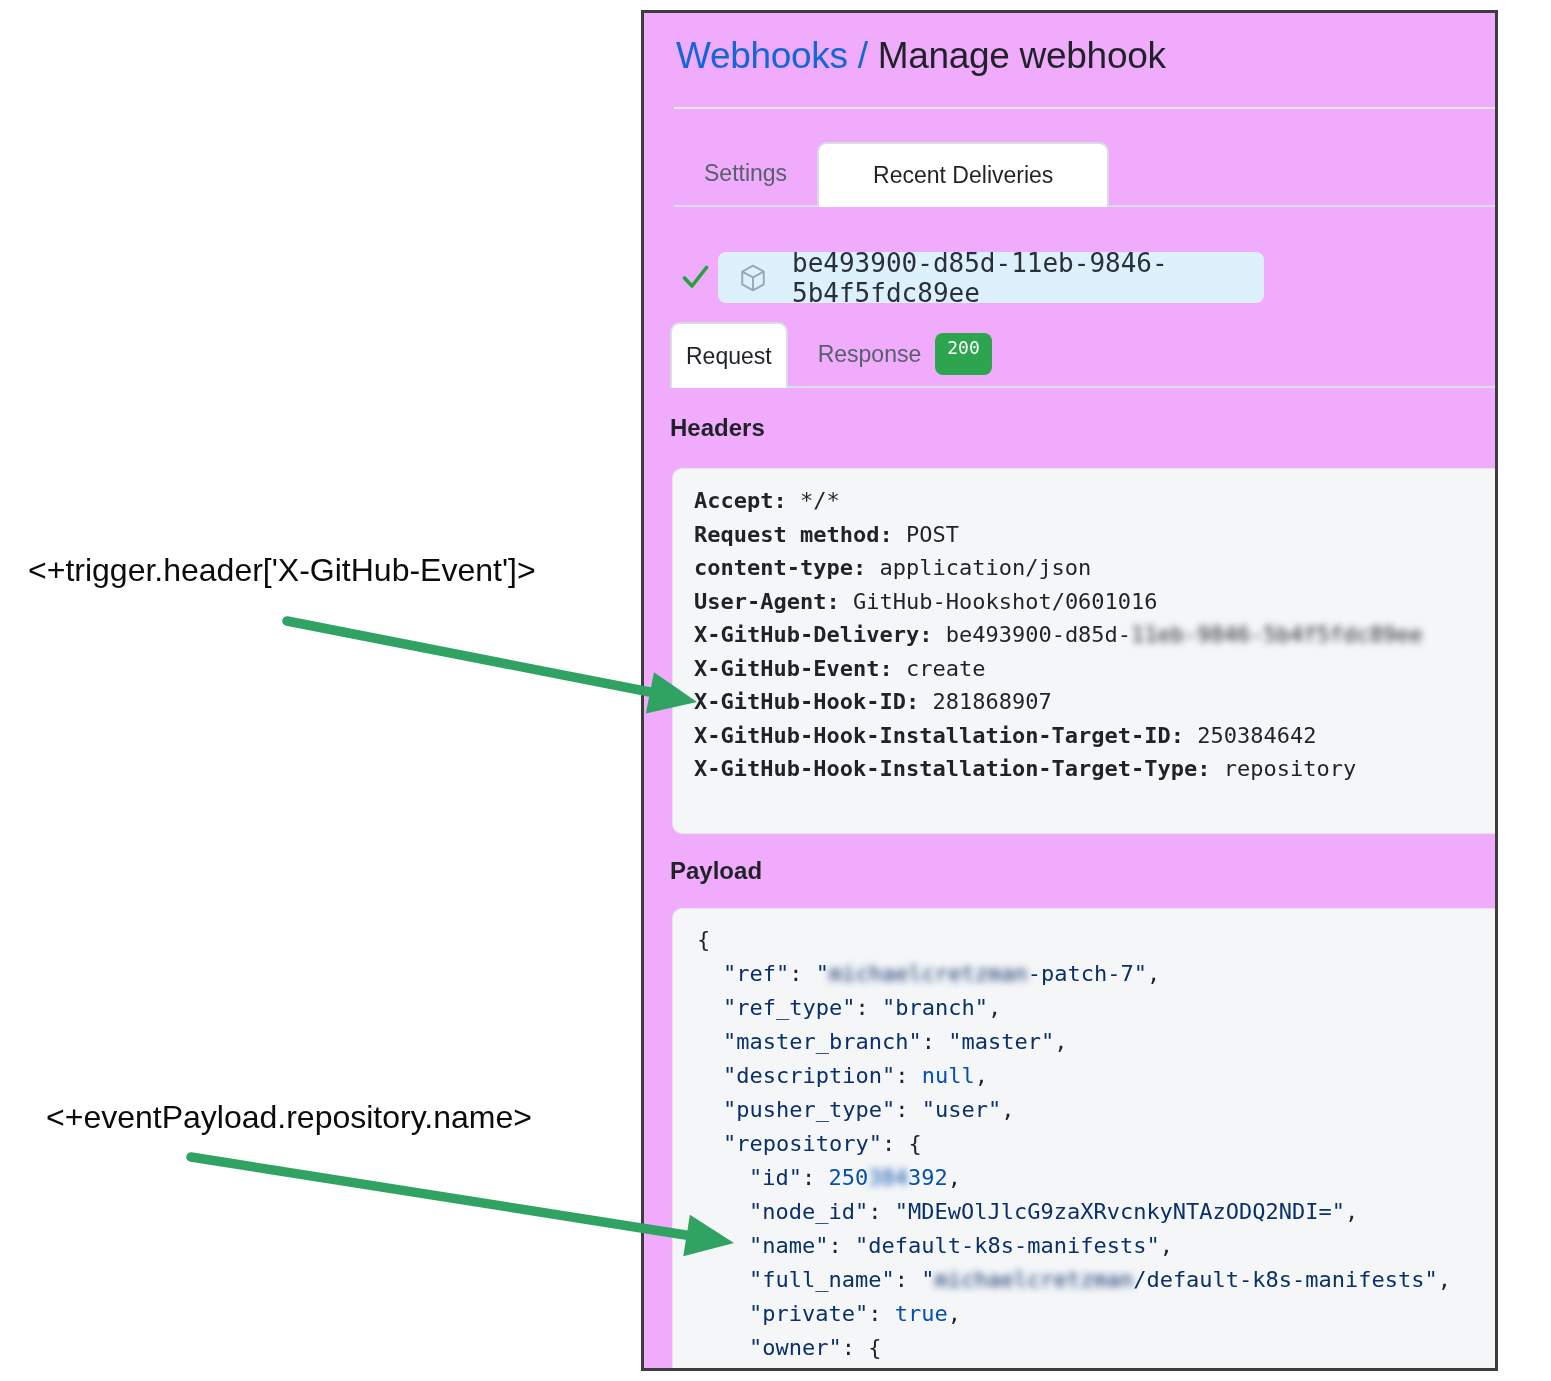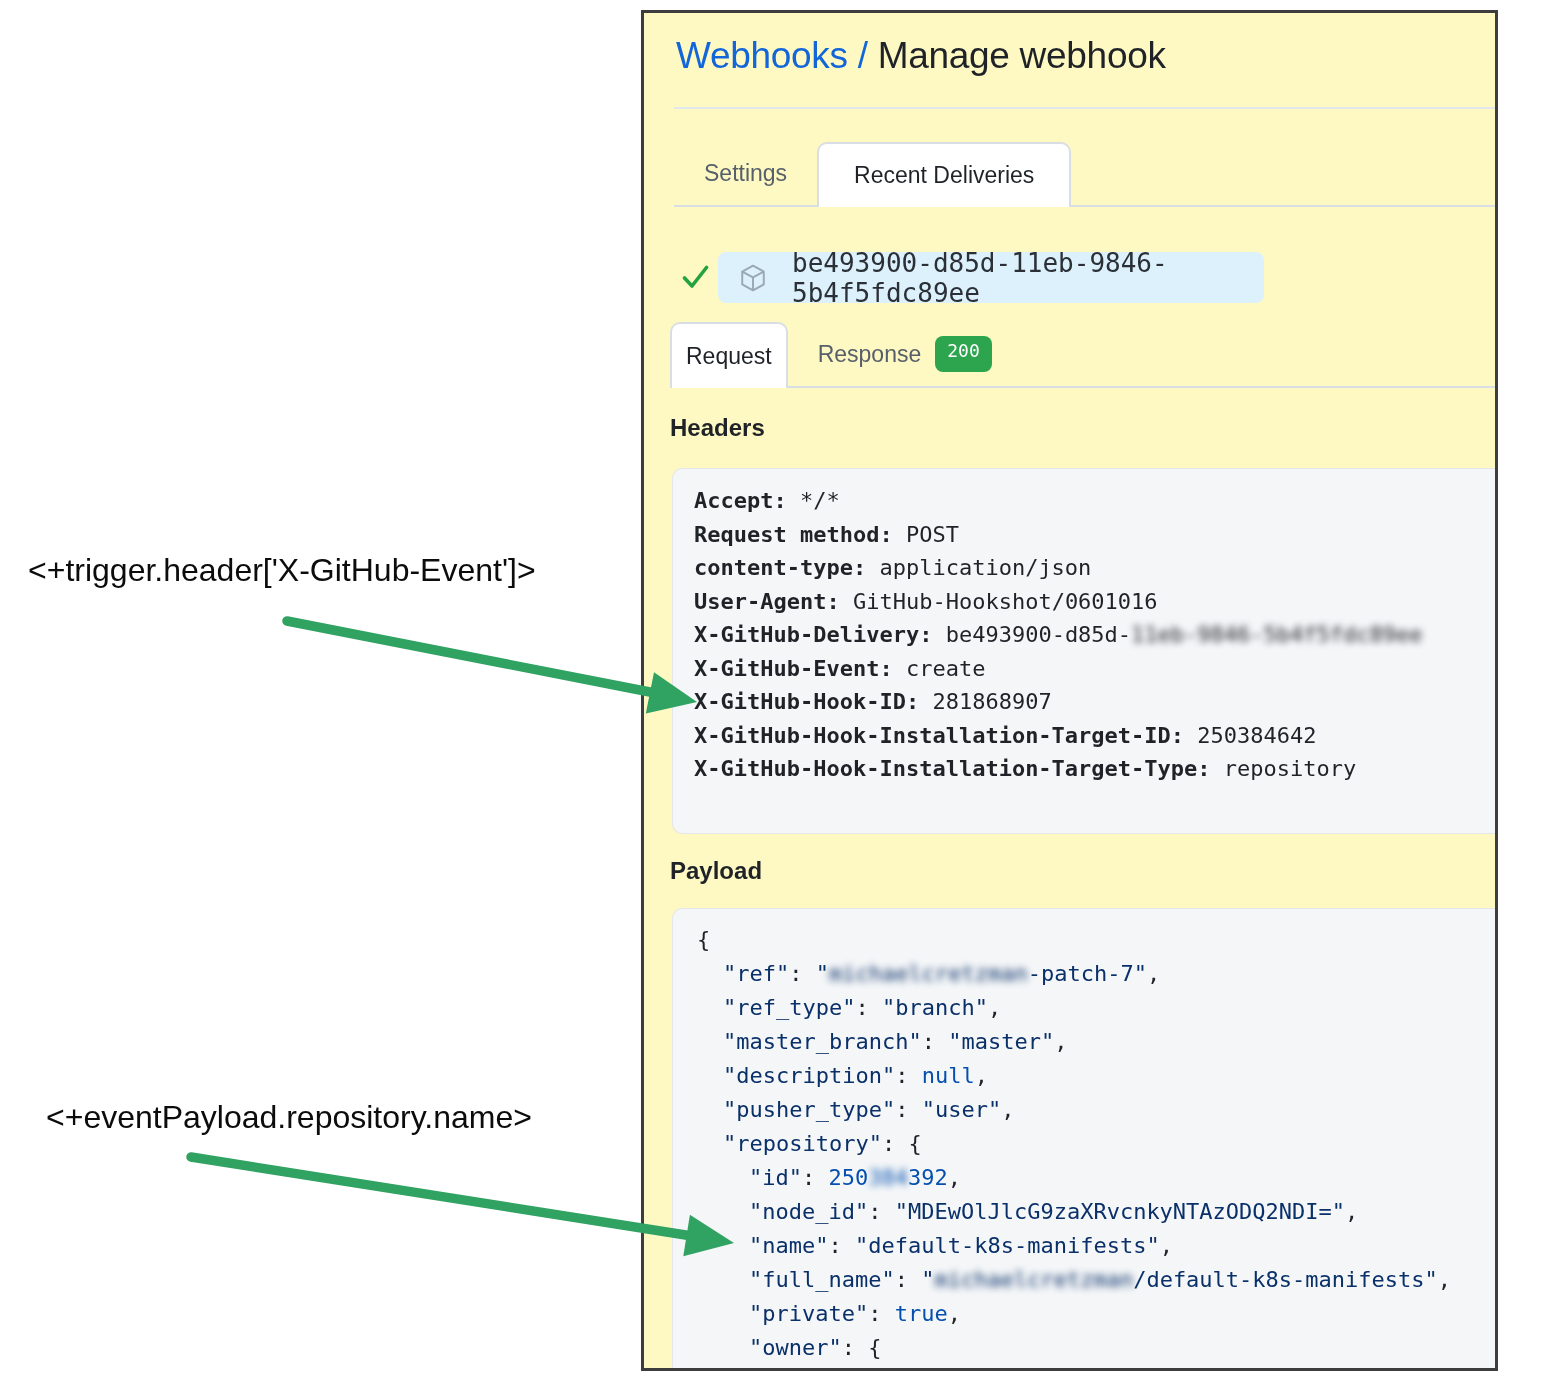--- a/index.html
+++ b/index.html
@@ -16,44 +16,44 @@
 
   
   .annotation{position:absolute;font-size:32px;color:#0c0c0c;white-space:nowrap;}
   #ann1{left:28px;top:552px;}
   #ann2{left:46px;top:1099px;}
   #arrow-layer{position:absolute;left:0;top:0;width:1551px;height:1381px;
     pointer-events:none;z-index:5;}
 
   
   .panel{position:absolute;left:641px;top:10px;width:857px;height:1361px;
-    background:#fef9c3;border:3px solid var(--panel-border);overflow:hidden;}
+    background:#f0abfc;border:3px solid var(--panel-border);overflow:hidden;}
   .panel-inner{position:relative;width:100%;height:100%;}
 
   .breadcrumb{position:absolute;left:32px;top:22px;font-size:37px;
     font-weight:400;letter-spacing:-.3px;white-space:nowrap;}
   .breadcrumb a{color:var(--accent-blue);text-decoration:none;}
   .crumb-sep{color:var(--accent-blue);margin:0 10px;}
   .crumb-current{color:var(--text-dark);}
 
   .divider1{position:absolute;left:30px;right:0;top:94px;height:0;
     border-bottom:2px solid #e2e7ec;}
 
   
   .tabnav{position:absolute;left:30px;right:0;display:flex;align-items:stretch;
     border-bottom:2px solid var(--divider);font-size:23px;}
   .tabnav1{top:129px;height:65px;}
   .tabnav2{left:26px;top:309px;height:66px;}
   .tab{display:flex;align-items:center;padding:0 30px;color:var(--text-muted);
     cursor:pointer;white-space:nowrap;}
   .tab.active{background:#fff;border:2px solid var(--divider);border-bottom:none;
     border-radius:10px 10px 0 0;margin-bottom:-2px;color:var(--text-dark);
-    padding:0 35px;}
+    padding:0 54px;}
   .tabnav2 .tab.active{padding:0 14px;}
-  .badge{display:inline-block;margin-left:14px;padding:2px 12px 8px;
+  .badge{display:inline-block;margin-left:14px;padding:2px 12px 14px;
     border-radius:8px;background:var(--badge-green);color:#fff;
     font-family:"DejaVu Sans Mono",monospace;font-size:18px;line-height:26px;}
 
   
   .delivery-row{position:absolute;left:38px;top:239px;display:flex;
     align-items:center;}
   .check-icon{width:27px;height:25px;margin-right:9px;flex:none;}
   .delivery-pill{display:flex;align-items:center;height:51px;width:546px;
     background:var(--pill-bg);border-radius:8px;padding-left:21px;
     cursor:pointer;}

